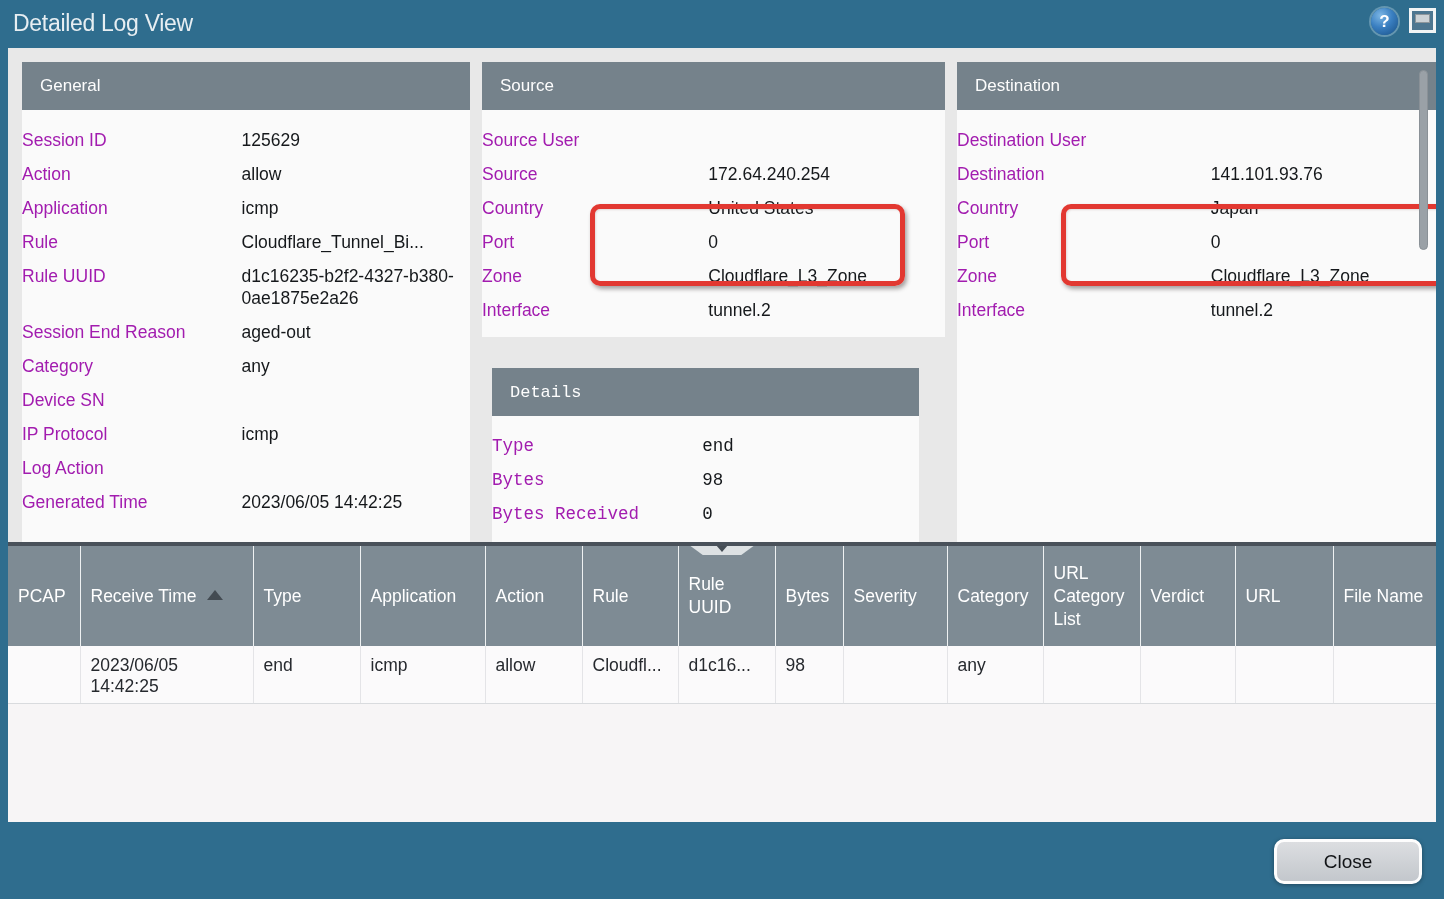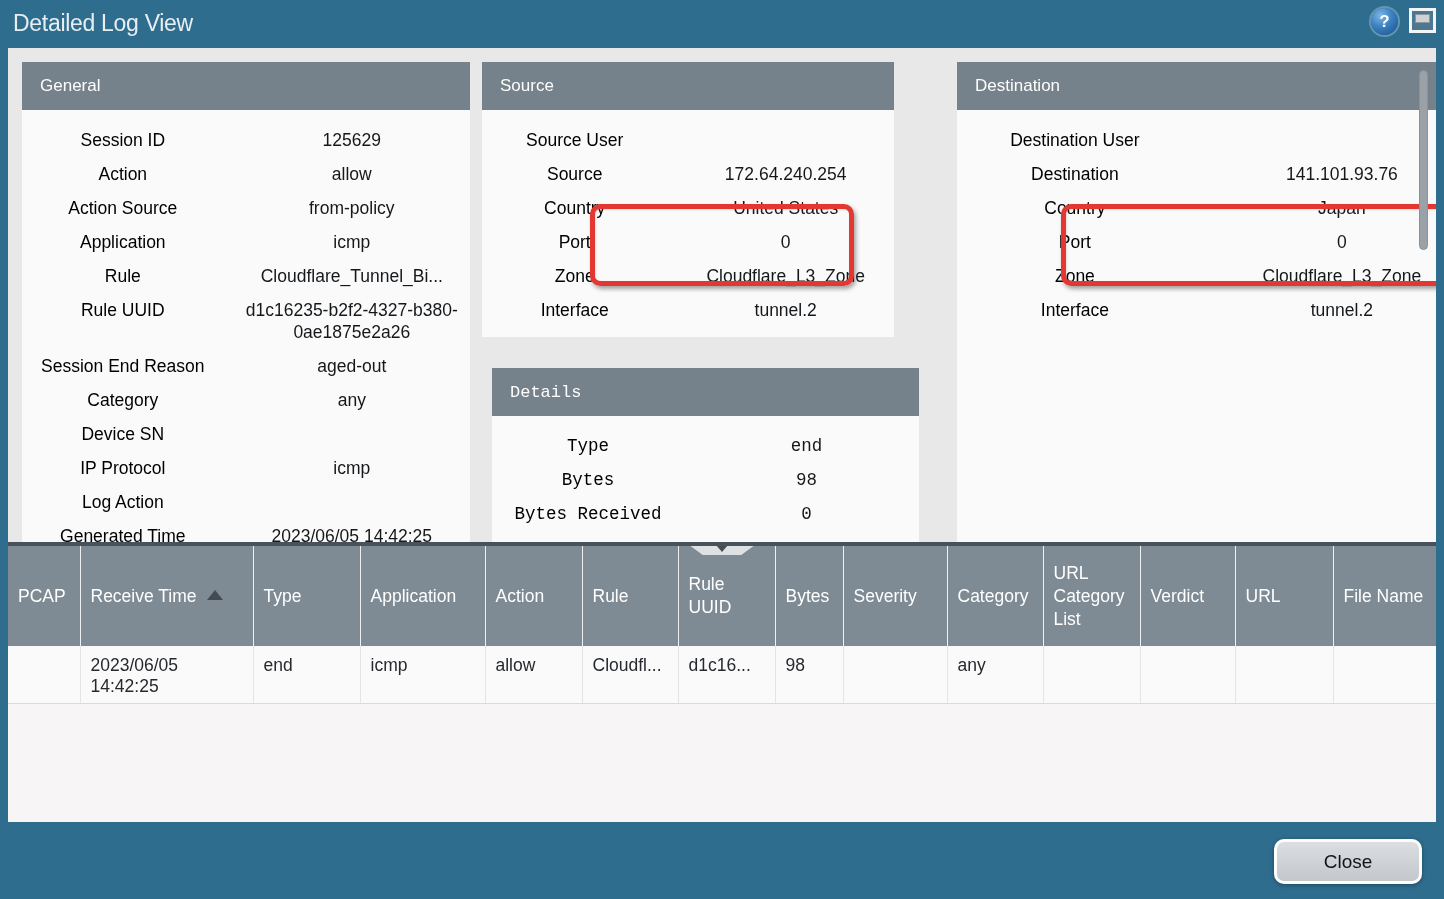--- a/index.html
+++ b/index.html
@@ -45,25 +45,25 @@
     height:48px; background:#75828b; color:#fdfdfd;
     font-size:17px; display:flex; align-items:center; padding-left:18px;
     flex:0 0 48px;
   }
   .panel-body { background:#fafafa; flex:1 1 auto; overflow:hidden; }
   .rows { position:relative; padding-top:13px; }
   .prow {
     display:grid; grid-template-columns:45% 1fr; column-gap:18px;
     line-height:22px; padding:6px 0;
   }
-  .plabel { text-align:center; color:#000000; font-size:17.5px; }
-  .pvalue { color:#15181b; font-size:17.5px; padding-right:8px;text-align:center; }
+  .plabel { text-align:left; color:#a21caf; font-size:17.5px; }
+  .pvalue { color:#15181b; font-size:17.5px; padding-right:8px; }
 
   .panel-general { left:14px; top:14px; width:448px; height:520px; }
-  .panel-source { left:474px; top:14px; width:412px; height:275px; }
+  .panel-source { left:474px; top:14px; width:463px; height:275px; }
   .panel-details { left:484px; top:320px; width:427px; height:214px;font-family:Liberation Mono, monospace; }
   .panel-destination { left:949px; top:14px; width:524px; height:520px; }
 
   .red-frame {
     position:absolute; border:5px solid #e23831; border-radius:10px;
     box-shadow:2px 3px 4px rgba(60,50,50,.45), inset 1px 1px 2px rgba(120,80,80,.18);
     pointer-events:none;
   }
   .panel-source .red-frame { top:142px; height:82px; left:108px; right:40px; }
   .panel-destination .red-frame { top:142px; height:82px; left:104px; right:28px; }
@@ -141,24 +141,20 @@
           <div class="prow" data-interactable="false">
             <div class="plabel" data-interactable="false">Session ID</div>
             <div class="pvalue" data-interactable="false">125629</div>
           </div>
 
           <div class="prow" data-interactable="false">
             <div class="plabel" data-interactable="false">Action</div>
             <div class="pvalue" data-interactable="false">allow</div>
           </div>
 
-          <div class="prow" data-interactable="false">
-            <div class="plabel" data-interactable="false">Action Source</div>
-            <div class="pvalue" data-interactable="false">from-policy</div>
-          </div>
 
           <div class="prow" data-interactable="false">
             <div class="plabel" data-interactable="false">Application</div>
             <div class="pvalue" data-interactable="false">icmp</div>
           </div>
 
           <div class="prow" data-interactable="false">
             <div class="plabel" data-interactable="false">Rule</div>
             <div class="pvalue" data-interactable="false">Cloudflare_Tunnel_Bi...</div>
           </div>

